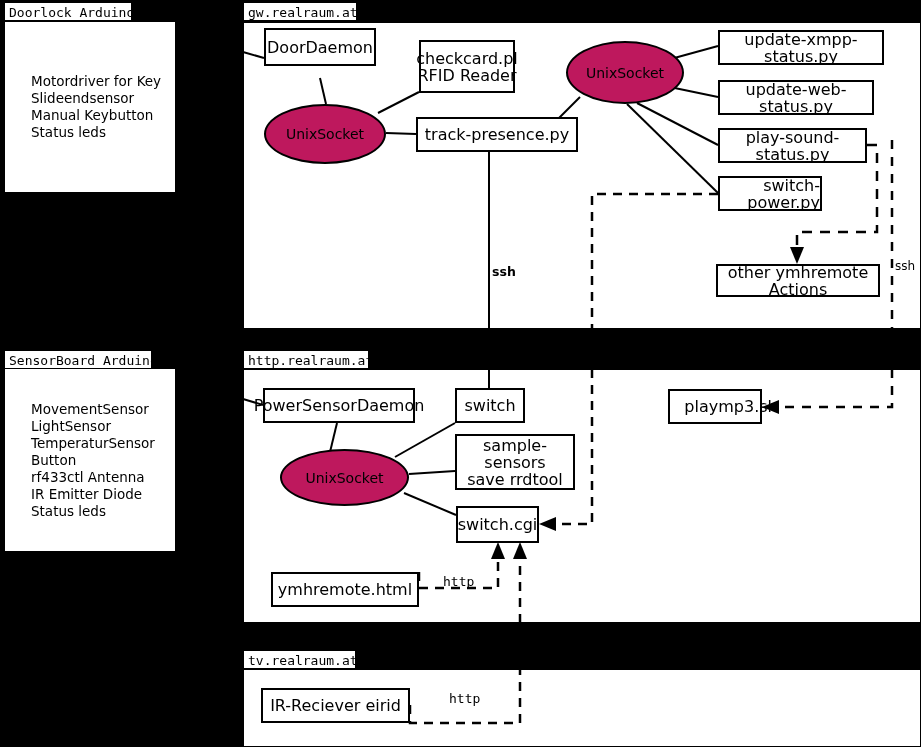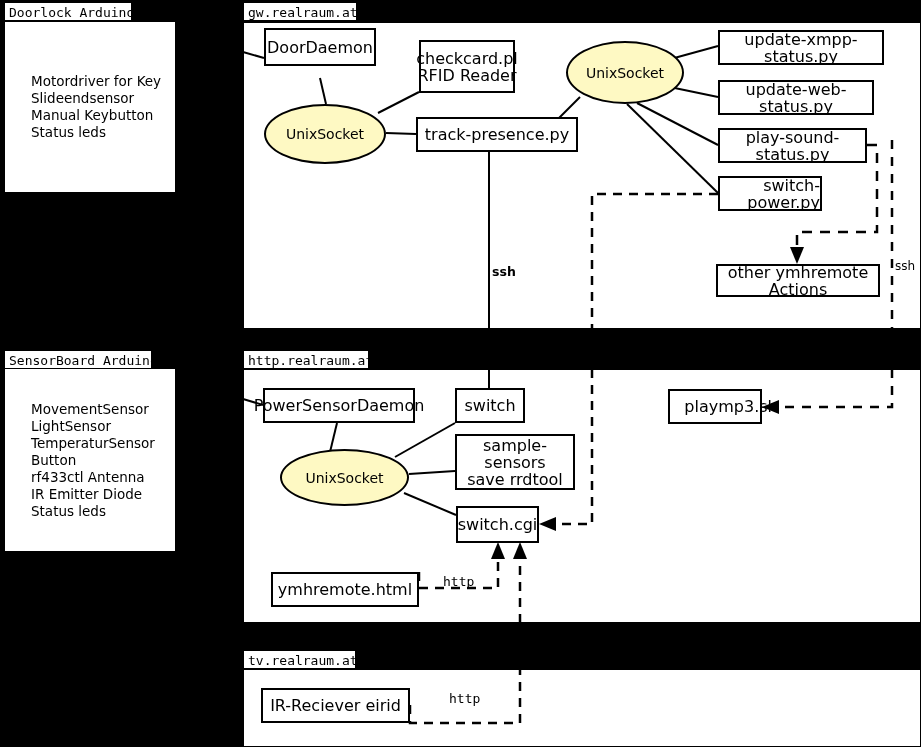--- a/index.html
+++ b/index.html
@@ -43,21 +43,21 @@
     text-align: center;
     font-family: "DejaVu Sans", "Liberation Sans", sans-serif;
     font-size: 16px;
     line-height: 17px;
     color: #000000;
     white-space: pre-line;
     z-index: 5;
   }
   .ellipse {
     position: absolute;
-    background: #fef9c3;
+    background: #be185d;
     border: 2px solid #000000;
     border-radius: 50%;
     box-sizing: border-box;
     display: flex;
     align-items: center;
     justify-content: center;
     text-align: center;
     font-family: "DejaVu Sans", "Liberation Sans", sans-serif;
     font-size: 14px;
     color: #000000;

